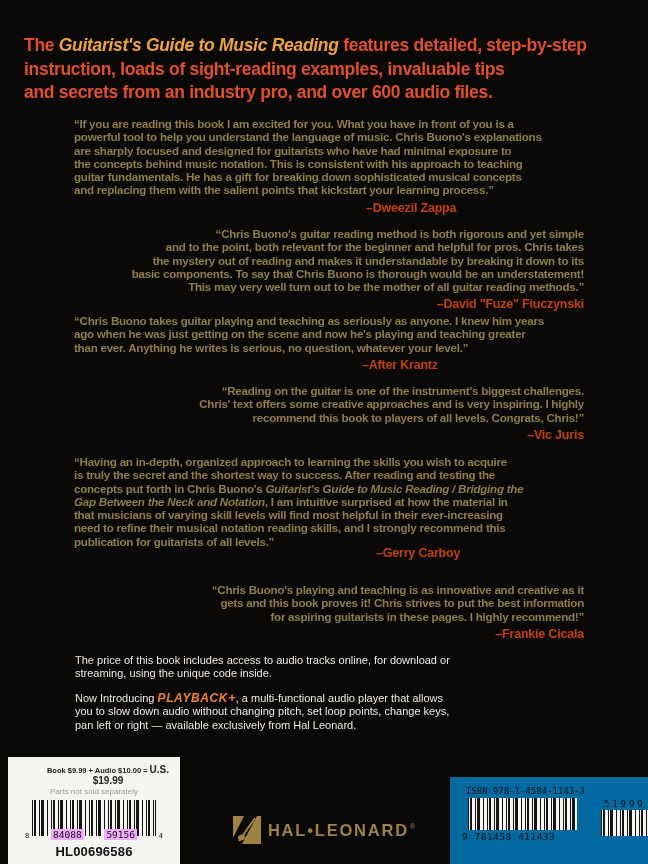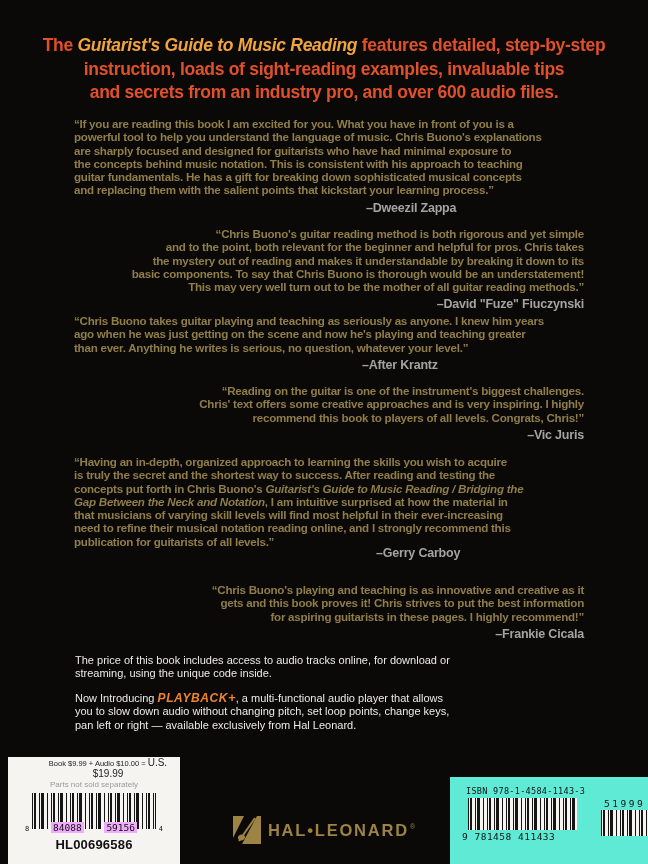--- a/index.html
+++ b/index.html
@@ -5,35 +5,35 @@
   html,body {margin:0; padding:0; background:#000;}
   .cover {
     position:relative; width:648px; height:864px; overflow:hidden;
     background:#0b0907;
     font-family:"Liberation Sans", sans-serif;
     -webkit-font-smoothing:antialiased;
   }
   
   .headline {
     position:absolute; top:34px; left:24px; width:600px;
-    text-align:center; font-weight:bold;
+    text-align:left; font-weight:bold;
     font-size:17.5px; line-height:23.5px; letter-spacing:-0.3px;
     color:#e0502a;
   }
   .headline .book-title {color:#f0a43c; font-style:italic;}
   
   .quote {
     position:absolute; left:74px; width:510px;
     color:#8f7d4a; font-weight:bold;
     font-size:11.6px; line-height:13.3px; letter-spacing:-0.25px;
   }
   .qtext {white-space:pre-line;}
   .q-right {text-align:right;}
   .attr {
-    color:#a3a3a3; font-size:12.5px; letter-spacing:-0.2px;
+    color:#c2410c; font-size:12.5px; letter-spacing:-0.2px;
     margin-top:5px; font-weight:bold;
   }
   .q1 {top:117px;}
   .q2 {top:227px;}
   .q3 {top:314px;}
   .q4 {top:384px;}
   .q5 {top:455px; height:107px;}
   .q6 {top:583px;}
   .q1 .attr {margin-left:292px;}
   .q3 .attr {margin-left:288px;}
@@ -47,21 +47,21 @@
   .note .nwrap {white-space:pre-line;}
   .note1 {top:654px;}
   .note2 {top:691px;}
   .pb-logo {color:#ef8430; font-style:italic; font-weight:bold; letter-spacing:0.6px; font-size:12px;}
   .pb-plus {color:#ef8430; font-weight:bold; font-size:13px;}
   
   .price-box {
     position:absolute; left:8px; top:757px; width:172px; height:107px;
     background:#f5f4f1; color:#1a1a1a; text-align:center;
   }
-  .price-line {font-size:7.5px; font-weight:normal; color:#222; letter-spacing:0;margin-left:28px;}
+  .price-line {padding-top:7px; font-size:7.5px; font-weight:bold; color:#222; letter-spacing:0;margin-left:28px;}
   .price-line .big {font-size:10px;}
   .parts-note {font-size:8px; color:#9a9a9a; margin-top:1px;}
   .upc {position:relative; width:140px; height:42px; margin:4px auto 0;}
   .bars {
     background-color:#f5f4f1;
     background-image:repeating-linear-gradient(90deg,
       #151515 0 1px, #f5f4f1 1px 2px, #151515 2px 4px, #f5f4f1 4px 7px,
       #151515 7px 8px, #f5f4f1 8px 9px, #151515 9px 12px, #f5f4f1 12px 15px,
       #151515 15px 16px, #f5f4f1 16px 19px);
   }
@@ -70,21 +70,21 @@
     position:absolute; bottom:2px; left:0; right:0;
     display:flex; justify-content:space-between; align-items:flex-end;
     font-family:"DejaVu Sans Mono", monospace; font-size:9.5px; color:#111;
   }
   .upc-nums .grp {background:#f0abfc; padding:0 2px;}
   .upc-nums .side {font-size:7px; padding:0 1px;}
   .hl-number {margin-top:2px; font-weight:bold; font-size:13px; letter-spacing:0.2px; color:#111;}
   
   .isbn-box {
     position:absolute; left:450px; top:777px; width:198px; height:87px;
-    background:#5eead4; color:#111;
+    background:#0369a1; color:#111;
   }
   .isbn-label {
     font-family:"DejaVu Sans Mono", monospace; font-size:8.5px;
     margin:9px 0 2px 16px; letter-spacing:0.3px; text-align:left;
   }
   .ean-row {display:flex; align-items:flex-start; margin-left:12px;}
   .ean-main {width:118px;}
   .ean-main-bars {height:32px; margin-left:6px;}
   .ean-nums {
     font-family:"DejaVu Sans Mono", monospace; font-size:9.5px;
@@ -148,21 +148,21 @@
 recommend this book to players of all levels. Congrats, Chris!”</div>
     <div class="attr">–Vic Juris</div>
   </div>
 
   <div class="quote q5">
     <div>“Having an in-depth, organized approach to learning the skills you wish to acquire</div>
     <div>is truly the secret and the shortest way to success. After reading and testing the</div>
     <div><span>concepts put forth in Chris Buono's </span><span class="it">Guitarist's Guide to Music Reading / Bridging the</span></div>
     <div><span class="it">Gap Between the Neck and Notation</span><span>, I am intuitive surprised at how the material in</span></div>
     <div>that musicians of varying skill levels will find most helpful in their ever-increasing</div>
-    <div>need to refine their musical notation reading online, and I strongly recommend this</div>
+    <div>need to refine their musical notation reading skills, and I strongly recommend this</div>
     <div>publication for guitarists of all levels.”</div>
     <div class="attr">–Gerry Carboy</div>
   </div>
 
   <div class="quote q6 q-right">
     <div class="qtext">“Chris Buono's playing and teaching is as innovative and creative as it
 gets and this book proves it! Chris strives to put the best information
 for aspiring guitarists in these pages. I highly recommend!”</div>
     <div class="attr">–Frankie Cicala</div>
   </div>

